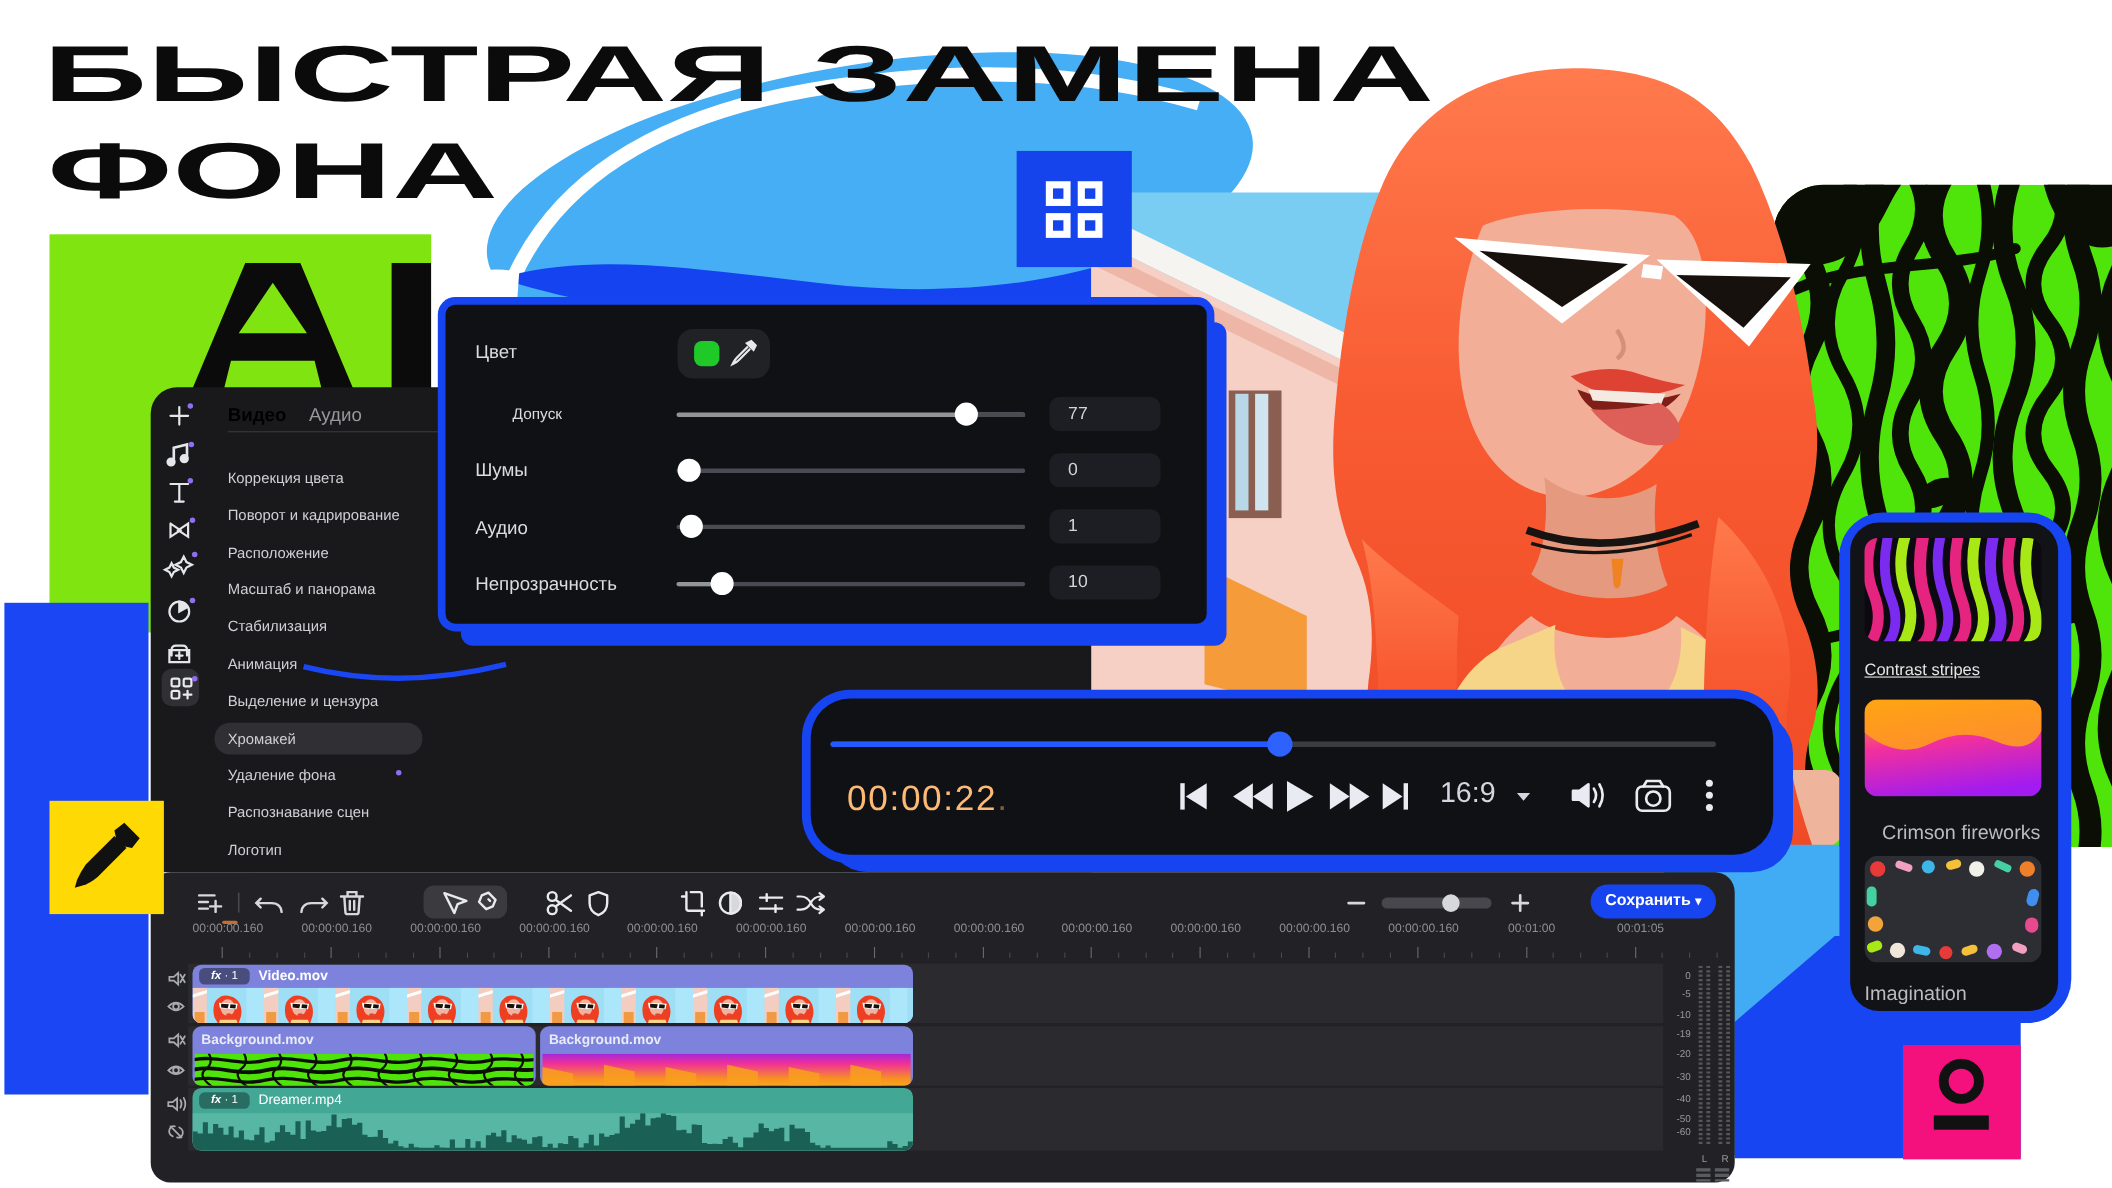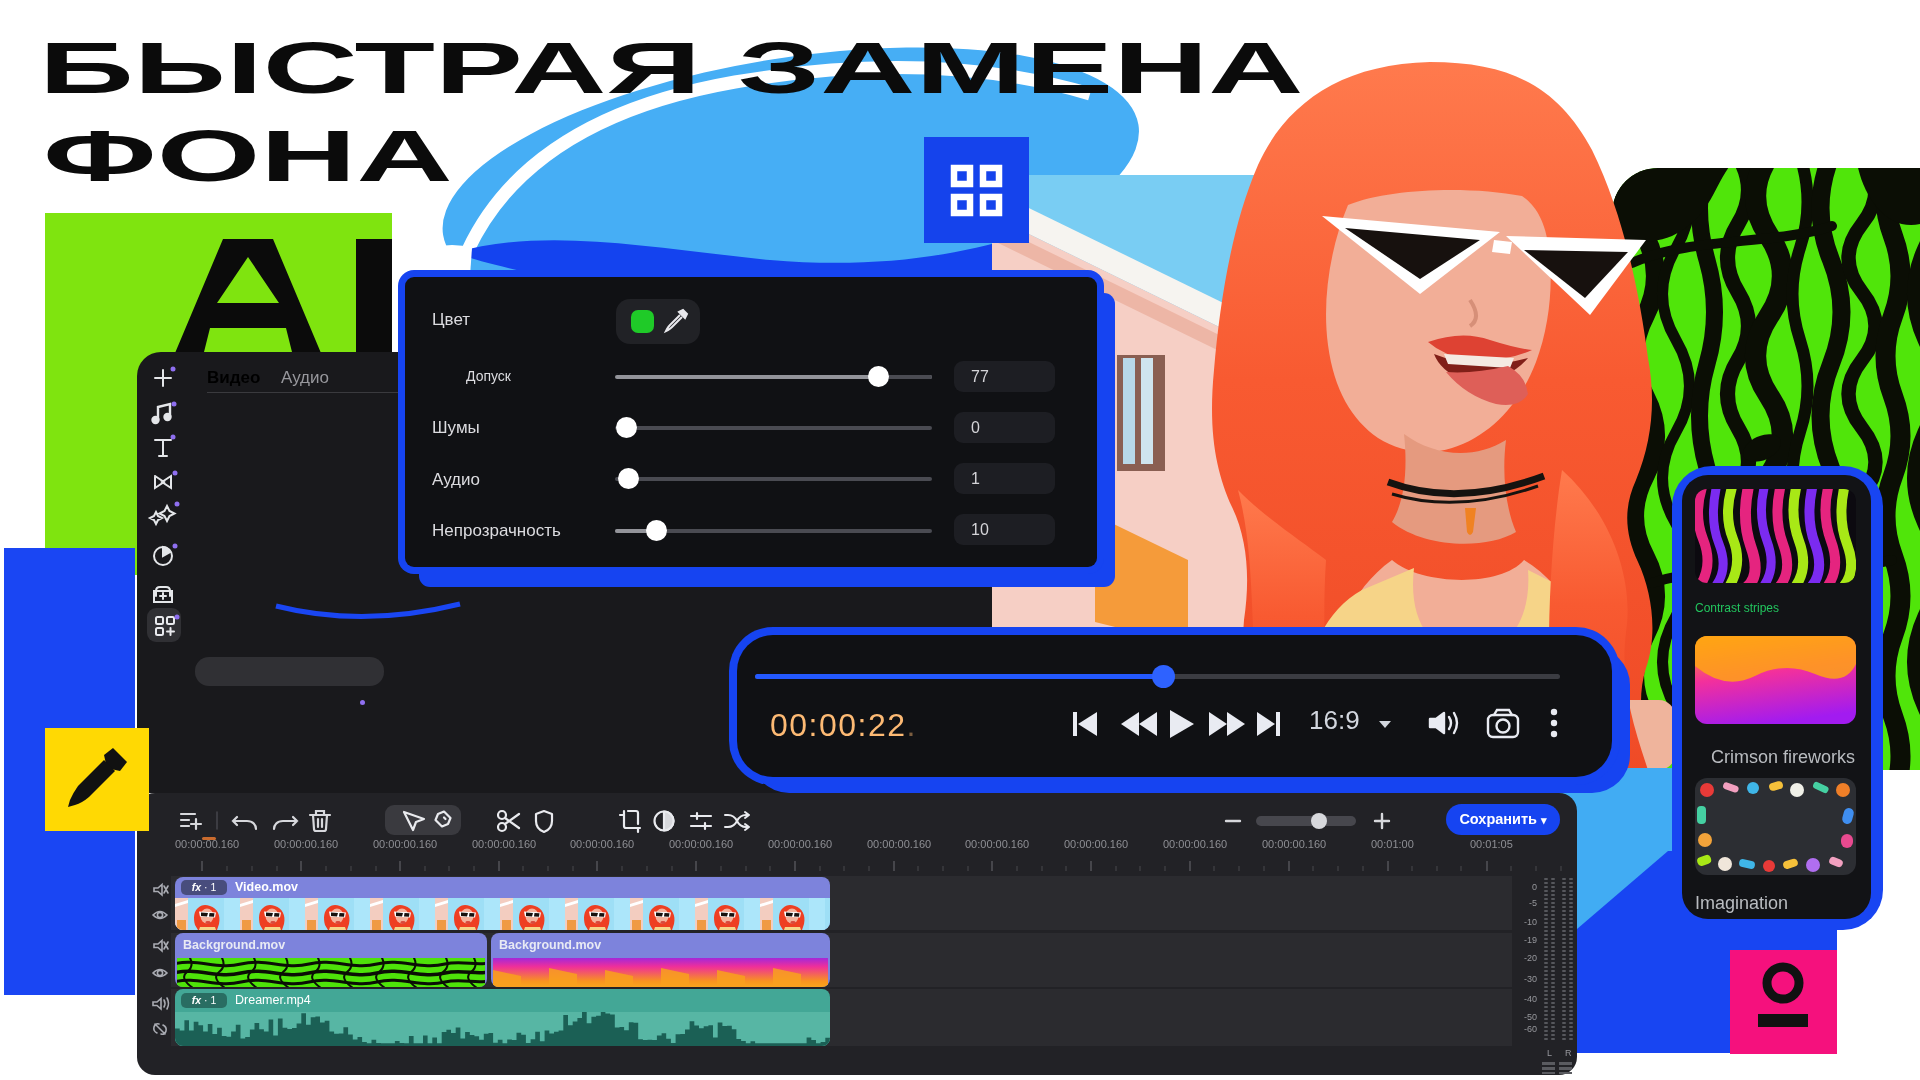--- a/index.html
+++ b/index.html
@@ -104,21 +104,21 @@
    <path d="M 38 -5 Q 28 25 38 50 T 34 98" stroke="#a8e816" stroke-width="10"></path>
    <path d="M 54 -5 Q 46 30 56 58 T 52 98" stroke="#e5247f" stroke-width="11"></path>
    <path d="M 70 -5 Q 62 25 72 52 T 68 98" stroke="#7b2bf0" stroke-width="9"></path>
    <path d="M 86 -5 Q 78 28 88 55 T 84 98" stroke="#e5247f" stroke-width="10"></path>
    <path d="M 102 -5 Q 94 25 104 52 T 100 98" stroke="#a8e816" stroke-width="10"></path>
    <path d="M 118 -5 Q 110 28 120 55 T 116 98" stroke="#7b2bf0" stroke-width="10"></path>
    <path d="M 134 -5 Q 126 25 136 52 T 132 98" stroke="#e5247f" stroke-width="10"></path>
    <path d="M 150 -5 Q 142 28 152 55 T 148 98" stroke="#a8e816" stroke-width="10"></path>
   </g>
  </svg>
- <div class="abs" style="left:13px;top:126px;font-size:12px;color:#22c55e;">Contrast stripes</div>
+ <div class="abs" style="left:13px;top:126px;font-size:15px;color:#e5e5e5;text-decoration:underline;">Contrast stripes</div>
  <svg class="abs" style="left:13px;top:161px;border-radius:12px;" width="161" height="88" viewBox="0 0 161 88">
   <defs>
           <linearGradient id="cfg" x1="0.2" y1="0" x2="0.45" y2="1">
    <stop offset="0" stop-color="#ffa314"></stop>
             <stop offset="0.45" stop-color="#f3309c"></stop>
             <stop offset="1" stop-color="#a21bf0"></stop>
   </linearGradient>
         </defs>
   <rect width="161" height="88" fill="url(#cfg)"></rect>
   <path d="M 0 30 Q 30 55 60 40 T 120 38 T 161 28 L 161 0 L 0 0 Z" fill="#ffa314" opacity="0.85"></path>
@@ -193,20 +193,31 @@
   <rect x="16" y="5" width="7" height="7" rx="1.5"></rect>
   <rect x="5" y="16" width="7" height="7" rx="1.5"></rect>
   <path d="M 19.5 16 L 19.5 23 M 16 19.5 L 23 19.5" stroke-linecap="round"></path>
  </g>
  <circle cx="26" cy="5" r="2.5" fill="#8f6ff0"></circle>
 </svg>
 <div class="abs" style="left:207px;top:368px;font-size:17px;font-weight:700;color:#000000;">Видео</div>
 <div class="abs" style="left:281px;top:368px;font-size:17px;color:#97979c;">Аудио</div>
 <div class="abs" style="left:207px;top:392px;width:200px;height:1px;background:#3a3a3e;"></div>
 <div class="abs" style="left:195px;top:657px;width:189px;height:29px;background:#303034;border-radius:14px;"></div>
+<div class="abs" style="left:207px;top:418px;font-size:13.5px;color:#cfd0d4;line-height:33.8px;white-space:pre;">Коррекция цвета
+Поворот и кадрирование
+Расположение
+Масштаб и панорама
+Стабилизация
+Анимация
+Выделение и цензура
+Хромакей
+Удаление фона
+Распознавание сцен
+Логотип</div>
 <div class="abs" style="left:360px;top:700px;width:5px;height:5px;border-radius:3px;background:#8f6ff0;"></div>
 
 <div class="abs" style="left:405px;top:277px;width:692px;height:290px;background:#101114;border-radius:9px;box-shadow:0 0 0 7px #1644f1, 16px 18px 0 2px #1644f1;">
  <div class="abs" style="left:27px;top:33px;font-size:17px;color:#dcdce0;">Цвет</div>
  <div class="abs" style="left:211px;top:22px;width:84px;height:45px;background:#212226;border-radius:14px;"></div>
  <div class="abs" style="left:226px;top:33px;width:23px;height:23px;background:#1fca28;border-radius:7px;"></div>
  <svg class="abs" style="left:258px;top:31px;" width="26" height="26" viewBox="0 0 26 26">
         <g stroke="#e8e8ec" stroke-width="2" fill="none">
           <path d="M 16 4 l 4 -2 l 4 4 l -2 4 l -4 -4 Z" fill="#e8e8ec"></path>
           <path d="M 17 7 L 7 17 Q 5 19 4 21 L 3 23 L 5 22 Q 7 21 9 19 L 19 9"></path>

